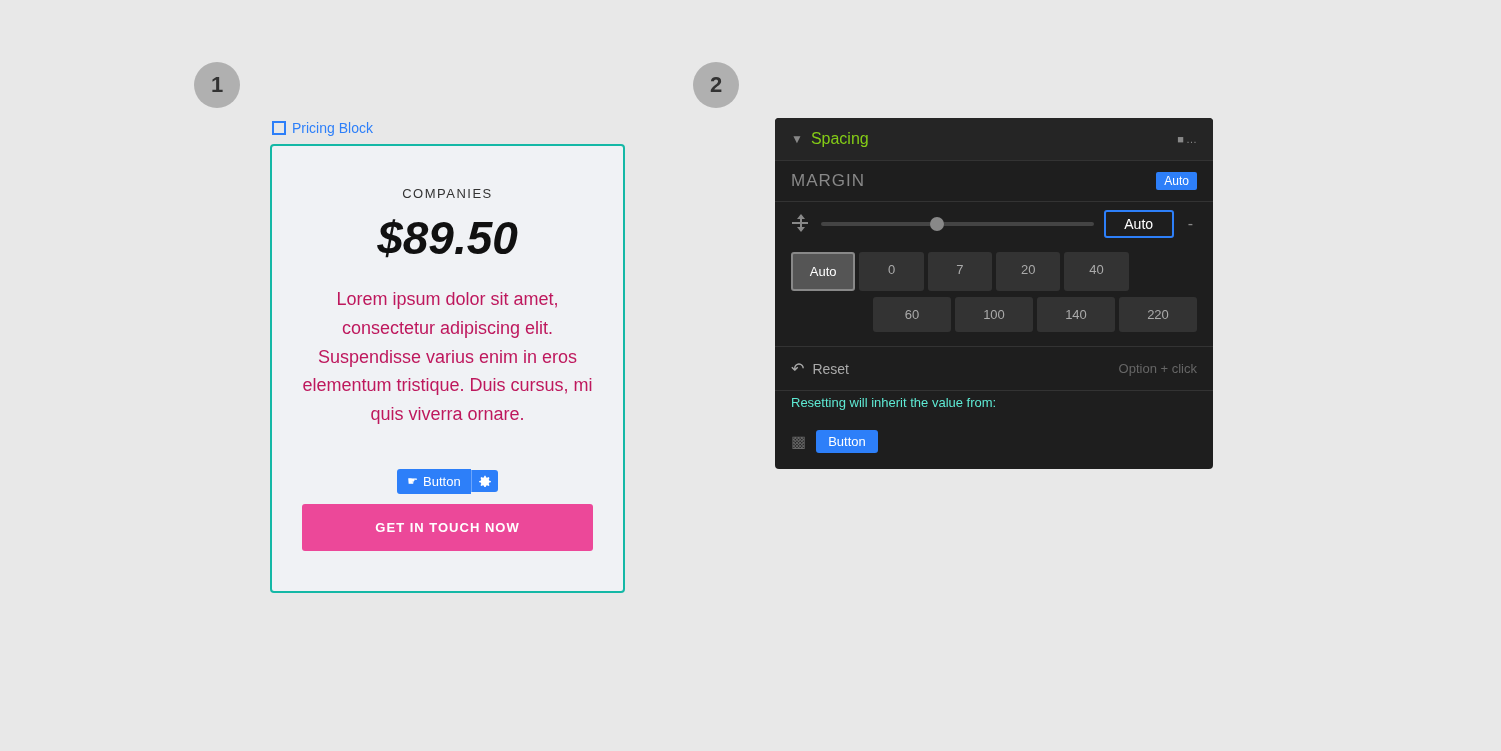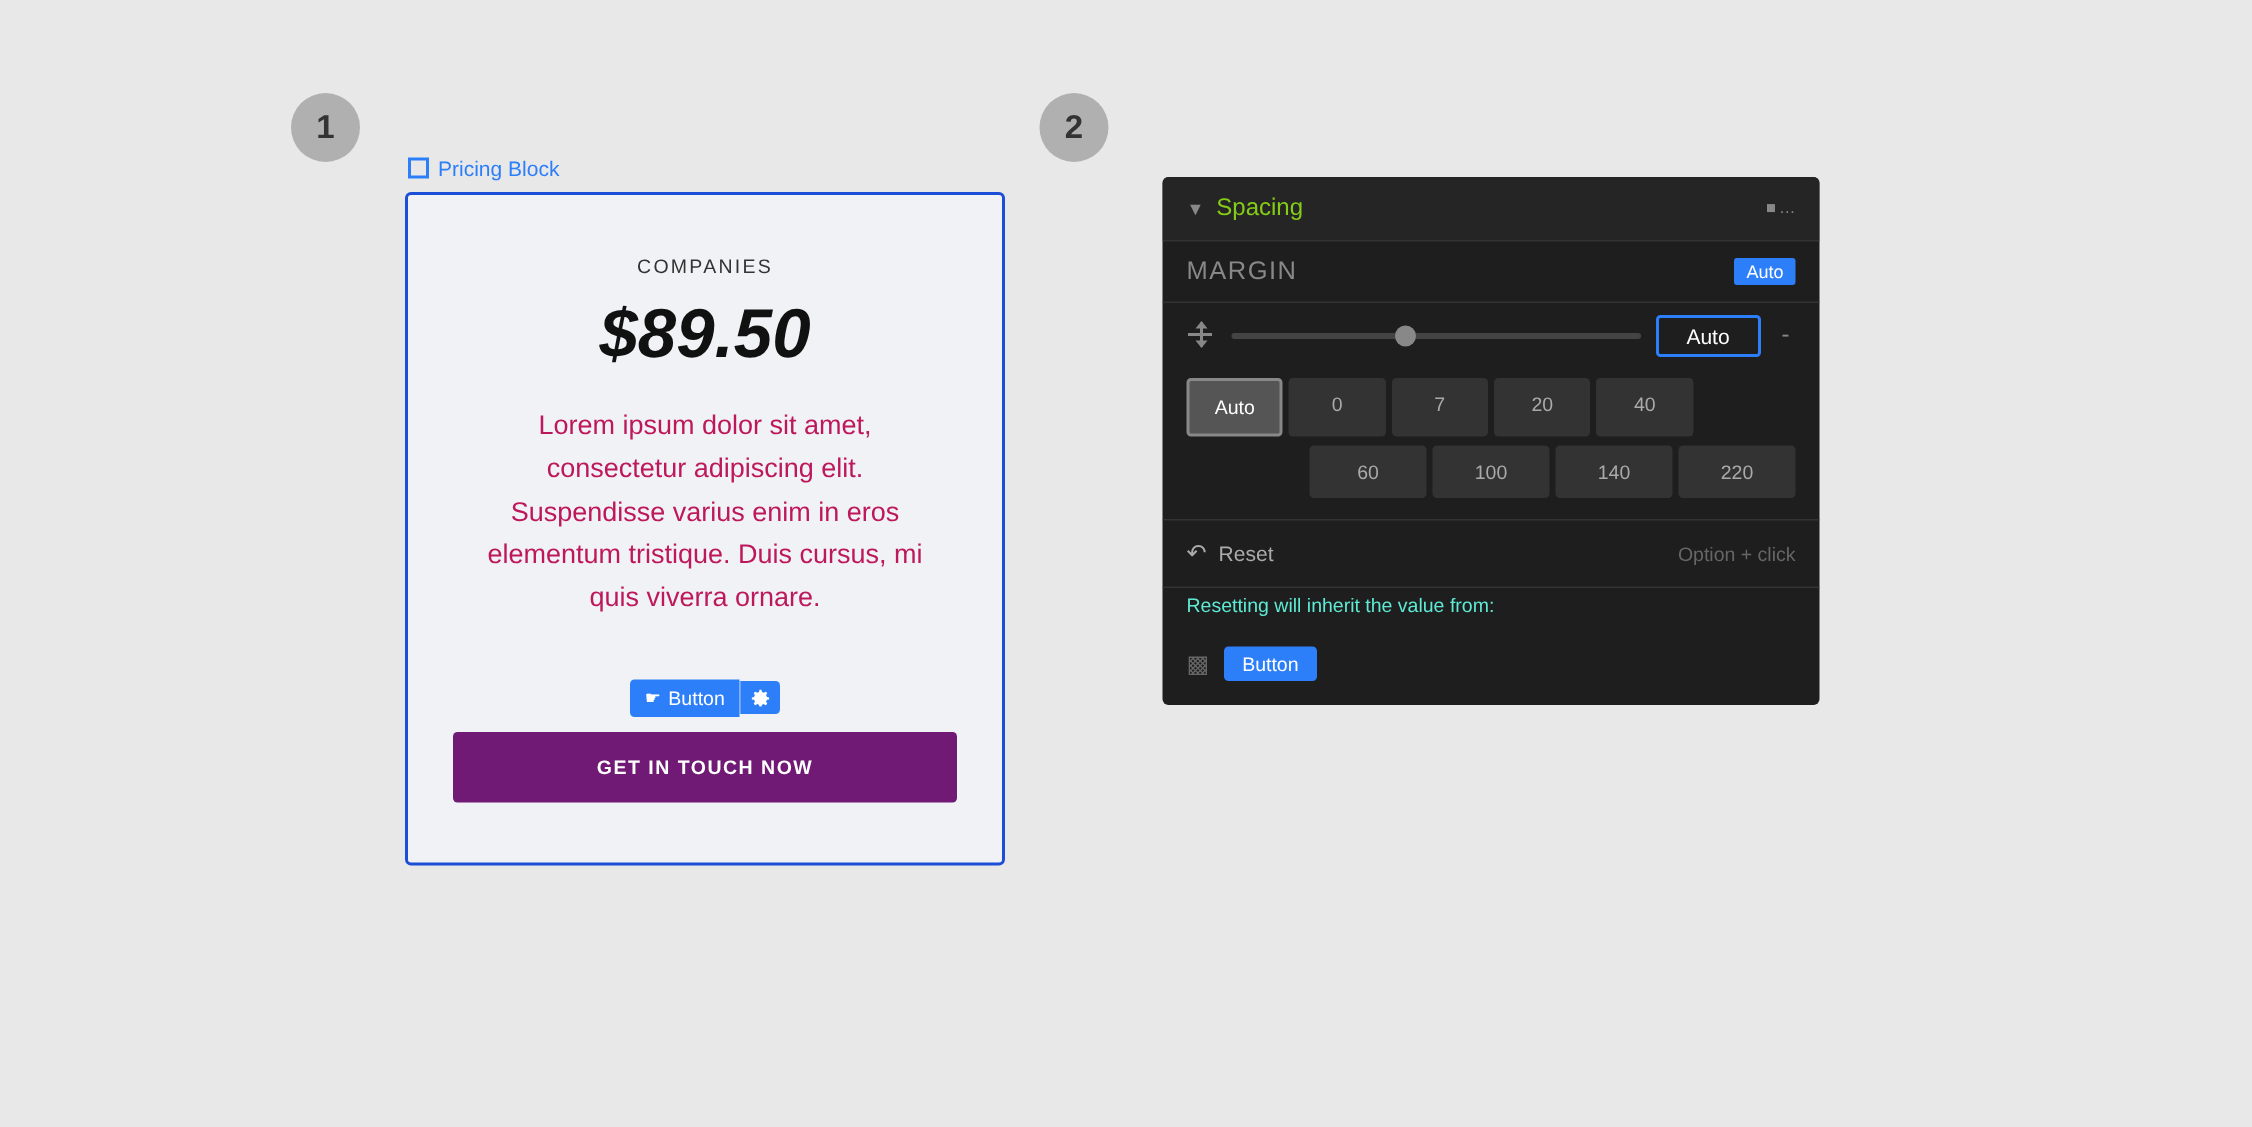--- a/index.html
+++ b/index.html
@@ -35,23 +35,23 @@
       color: #333;
       position: absolute;
     }
 
     .step-1 { top: 62px; left: 194px; }
     .step-2 { top: 62px; left: 693px; }
 
     
     .left-panel {
       position: absolute;
-      top: 104px;
+      top: 120px;
       left: 270px;
-      width: 400px;
+      width: 355px;
     }
 
     .pricing-block-label {
       display: flex;
       align-items: center;
       gap: 6px;
       margin-bottom: 8px;
       padding-left: 2px;
     }
 
@@ -62,21 +62,21 @@
       display: inline-block;
     }
 
     .pricing-block-label .label-text {
       color: #2d7ff9;
       font-size: 14px;
     }
 
     .pricing-card {
       background: #f0f2f5;
-      border: 2px solid #1d4ed8;
+      border: 2px solid #14b8a6;
       border-radius: 4px;
       padding: 40px 30px 40px 30px;
       display: flex;
       flex-direction: column;
       align-items: center;
       text-align: center;
     }
 
     .pricing-category {
       font-size: 13px;
@@ -126,21 +126,21 @@
       color: white;
       padding: 5px 7px;
       border-left: 1px solid rgba(255,255,255,0.3);
       border-radius: 0 3px 3px 0;
       cursor: pointer;
       display: flex;
       align-items: center;
     }
 
     .cta-button {
-      background: #701a75;
+      background: #ec4899;
       color: white;
       font-size: 13px;
       font-weight: 700;
       letter-spacing: 1px;
       padding: 16px 40px;
       border: none;
       border-radius: 3px;
       cursor: pointer;
       text-transform: uppercase;
       width: 100%;

